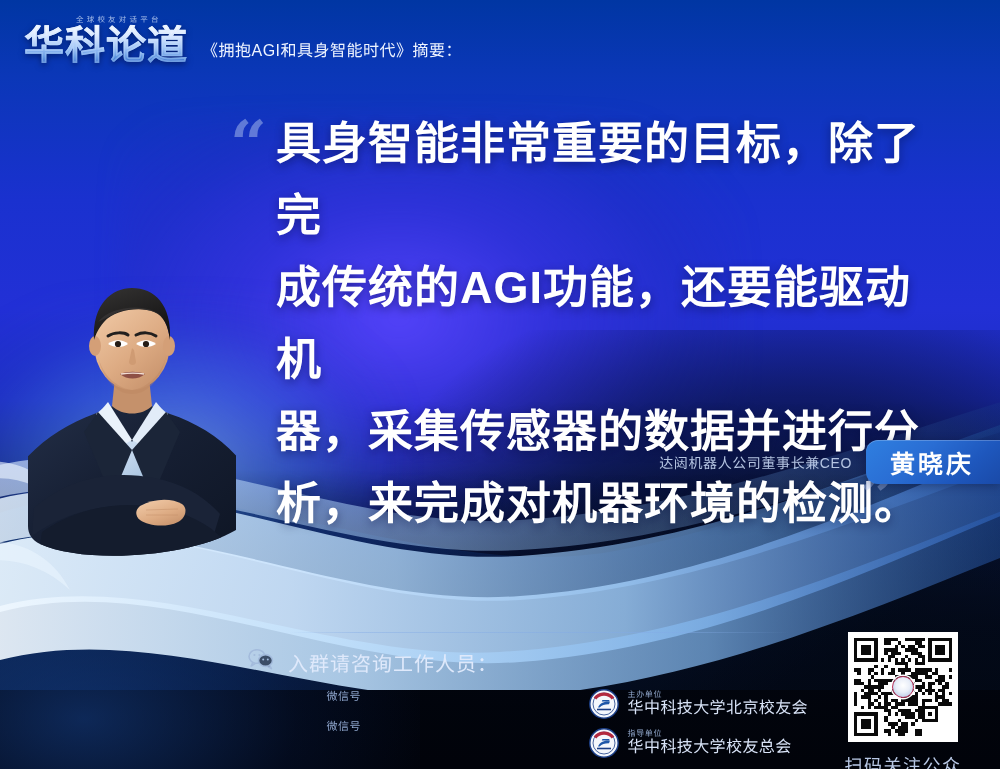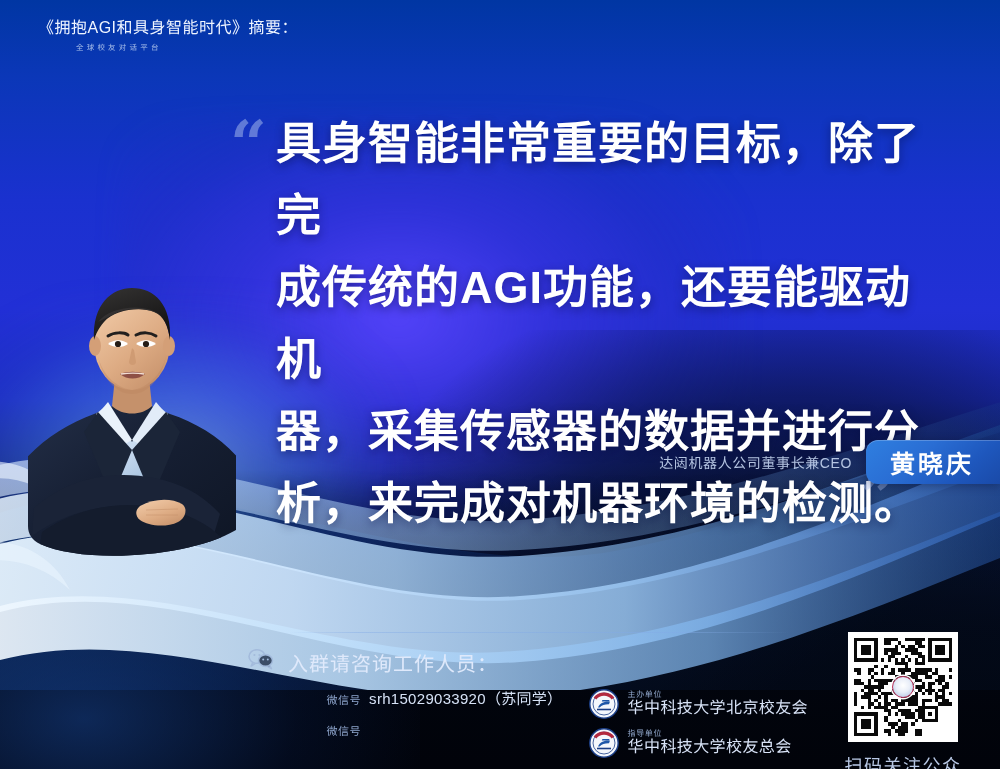--- a/index.html
+++ b/index.html
@@ -359,20 +359,21 @@
     <path d="M -20 212 C 140 158 320 262 500 252 C 690 241 860 166 1020 104
              L 1020 150 C 860 214 690 288 500 298 C 320 308 140 212 -20 266 Z" fill="url(#wgB)"></path>
 
     <path d="M -20 62 C 20 58 48 76 62 104 C 40 84 12 74 -20 80 Z" fill="#eef7ff" opacity="0.6"></path>
     <path d="M -20 142 C 22 138 54 158 70 190 C 44 166 12 156 -20 162 Z" fill="#eef7ff" opacity="0.5"></path>
   </svg>
 
   <div class="header">
     <div class="logo-block">
       <div class="logo-tagline">全球校友对话平台</div>
+      <div class="logo-mark">华科论道</div>
     </div>
     <div class="header-subtitle">《拥抱AGI和具身智能时代》摘要：</div>
   </div>
 
   <div class="quote-wrap">
     <div class="quote-open">“</div>
     <div class="quote-body">具身智能非常重要的目标，除了完
 成传统的AGI功能，还要能驱动机
 器，采集传感器的数据并进行分
 析，来完成对机器环境的检测。</div>
@@ -479,21 +480,20 @@
         <circle cx="19.8" cy="11.4" r="1" fill="#9db4d8"></circle>
       </svg>
       <div class="footer-head-text">入群请咨询工作人员：</div>
     </div>
 
     <div class="footer-cols">
 
       <div class="contact-col">
         <div class="contact-row">
           <span class="contact-label">微信号</span>
-          <span class="contact-value">srh15029033920（苏同学）</span>
         </div>
         <div class="contact-row">
           <span class="contact-label">微信号</span>
         </div>
       </div>
 
       <div class="orgs-col">
         <div class="org-row">
           <svg class="org-seal" width="30" height="30" viewBox="0 0 30 30">
             <circle cx="15" cy="15" r="14.2" fill="#f4f7fc" stroke="#1b3e86" stroke-width="1.5"></circle>

